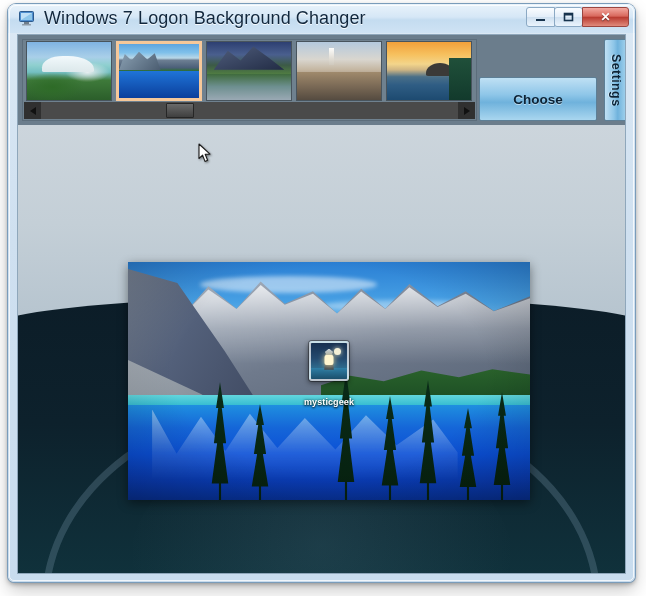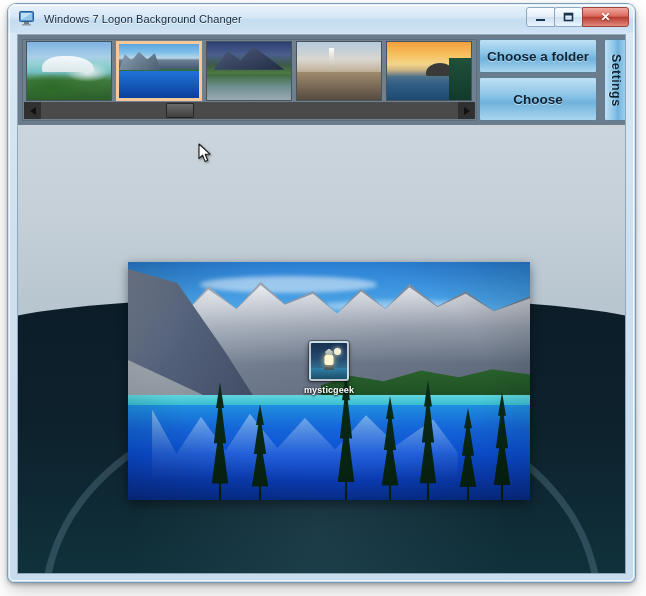--- a/index.html
+++ b/index.html
@@ -27,21 +27,21 @@
   }
 
   
   #title-bar {
     position: absolute; left:0; top:0; width:100%; height:29px;
     background: linear-gradient(180deg,#e9f3fb 0%, #d6e7f6 45%, #c4dcf0 55%, #cfe3f4 100%);
     display:flex; align-items:center;
   }
   #title-icon { width:17px; height:15px; margin-left:11px; position:relative; flex:none;}
   #title-text {
-    margin-left:8px; font-size:11px; color:#11273d; letter-spacing:.1px;
+    margin-left:8px; font-size:18px; color:#11273d; letter-spacing:.1px;
     text-shadow: 0 1px 0 rgba(255,255,255,.85);
     white-space:nowrap;
   }
   #window-controls { position:absolute; right:6px; top:3px; display:flex; }
   .winbtn {
     width:29px; height:20px; margin-left:-1px; position:relative;
     border:1px solid #8ba9c4; border-radius:3px;
     background: linear-gradient(180deg,#fbfdff 0%, #e3eef9 48%, #cfe0f0 52%, #eaf4fd 100%);
     display:flex; align-items:center; justify-content:center;
   }
@@ -230,21 +230,21 @@
   #tile-moon{position:absolute;right:6px;top:5px;width:7px;height:7px;border-radius:50%;
     background:#f4f0d8;box-shadow:0 0 5px rgba(255,250,210,.9);}
   #tile-lamp{position:absolute;left:50%;top:6px;transform:translateX(-50%);
     width:15px;height:24px;background:linear-gradient(180deg,#cfd8dc 0%,#6d7b84 40%,#2b3238 100%);
     clip-path:polygon(50% 0,78% 14%,72% 20%,82% 88%,18% 88%,28% 20%,22% 14%);}
   #tile-lamp-glow{position:absolute;left:50%;top:12px;transform:translateX(-50%);
     width:9px;height:10px;background:#fff6cf;border-radius:2px;box-shadow:0 0 6px #ffe9a0;}
   #tile-sea{position:absolute;left:0;bottom:0;width:100%;height:28%;
     background:linear-gradient(180deg,#2f7fa6,#1b4e6b);}
   #user-name{
-    margin-top:4px;font-size:9px;font-weight:bold;color:#ffffff;
+    margin-top:16px;font-size:9px;font-weight:bold;color:#ffffff;
     text-shadow:0 1px 2px rgba(0,0,0,.85), 0 0 3px rgba(0,0,0,.7);
     letter-spacing:.1px;white-space:nowrap;}
 
   
   #cursor{position:absolute;left:180px;top:108px;width:14px;height:20px;pointer-events:none;
           filter:drop-shadow(1px 1px 1px rgba(0,0,0,.45));}
 </style>
 </head>
 <body>
 
@@ -310,21 +310,20 @@
           <div id="sb-track">
             <div id="sb-thumb"></div>
           </div>
           <div class="sb-arrow">
             <span class="tri right"></span>
           </div>
         </div>
       </div>
 
       <div id="btn-col">
-        <div class="abtn" id="btn-choose">Choose a folder</div>
         <div class="abtn" id="btn-apply">Choose</div>
       </div>
 
       <div id="settings-tab">
         <span id="settings-label">Settings</span>
       </div>
     </div>
 
     <div id="preview-stage">
       <div id="floor"></div>

